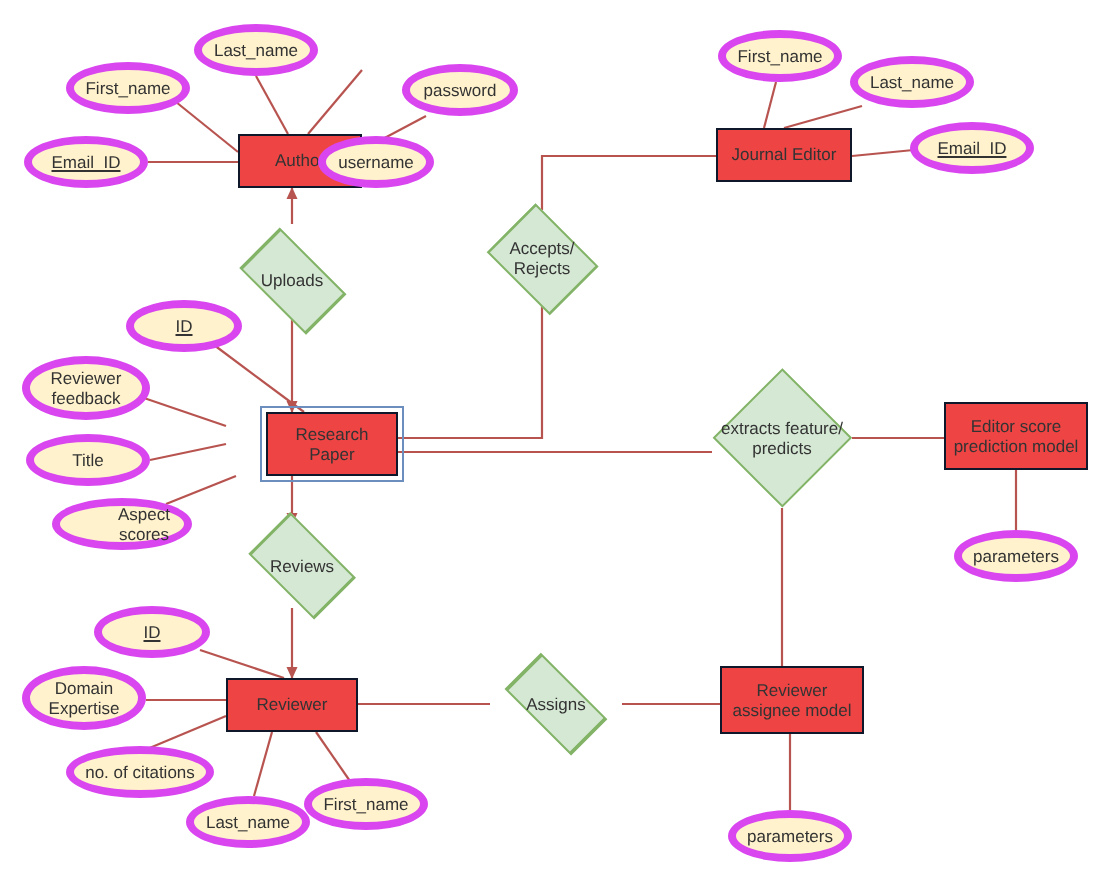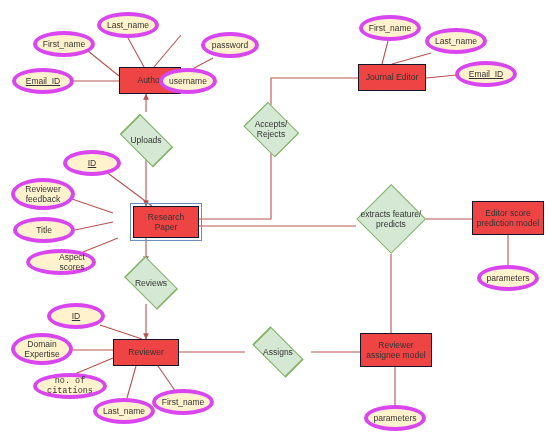--- a/index.html
+++ b/index.html
@@ -191,21 +191,21 @@
         <span class="lbl" style="white-space: pre-line; margin-left: 22px;">Aspect scores</span>
       </div>
       <div class="node attr key" style="left: 47px; top: 303px; width: 58px; height: 26px;">
         <span class="lbl" style="white-space: pre-line;">ID</span>
       </div>
       <div class="node attr" style="left: 11px; top: 333px; width: 62px; height: 32px;">
         <span class="lbl" style="white-space: pre-line;">Domain
 Expertise</span>
       </div>
       <div class="node attr" style="left: 33px; top: 373px; width: 74px; height: 26px;">
-        <span class="lbl" style="white-space: pre-line; font-family: Liberation Mono, monospace;">no. of citations</span>
+        <span class="lbl" style="white-space: pre-line;">no. of citations</span>
       </div>
       <div class="node attr" style="left: 93px; top: 398px; width: 62px; height: 26px;">
         <span class="lbl" style="white-space: pre-line;">Last_name</span>
       </div>
       <div class="node attr" style="left: 152px; top: 389px; width: 62px; height: 26px;">
         <span class="lbl" style="white-space: pre-line;">First_name</span>
       </div>
       <div class="node attr" style="left: 477px; top: 265px; width: 62px; height: 26px;">
         <span class="lbl" style="white-space: pre-line;">parameters</span>
       </div>

